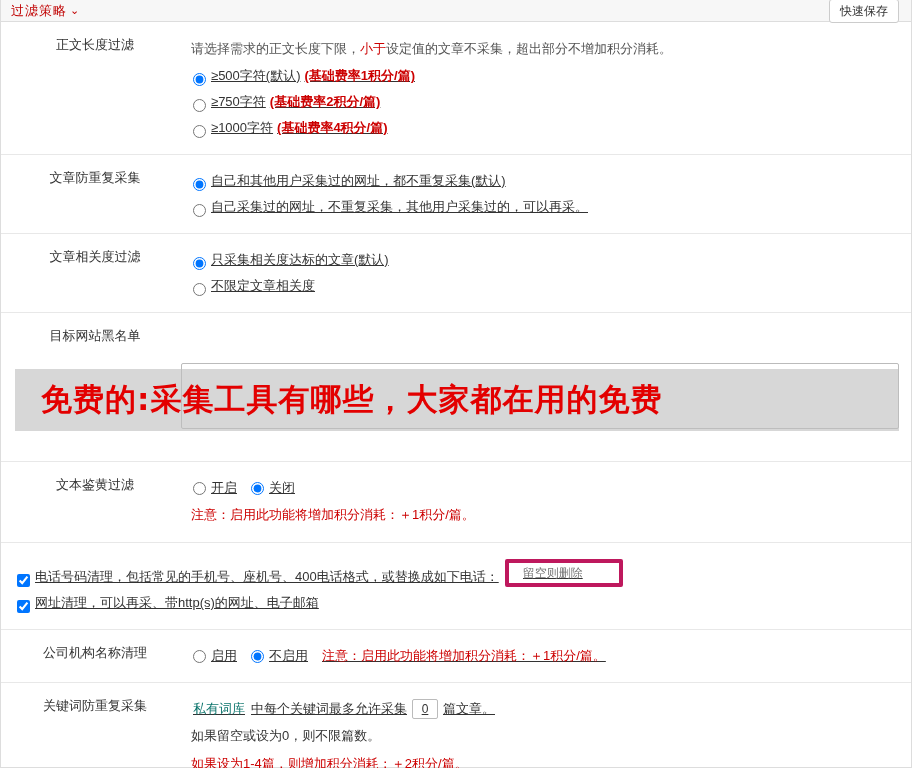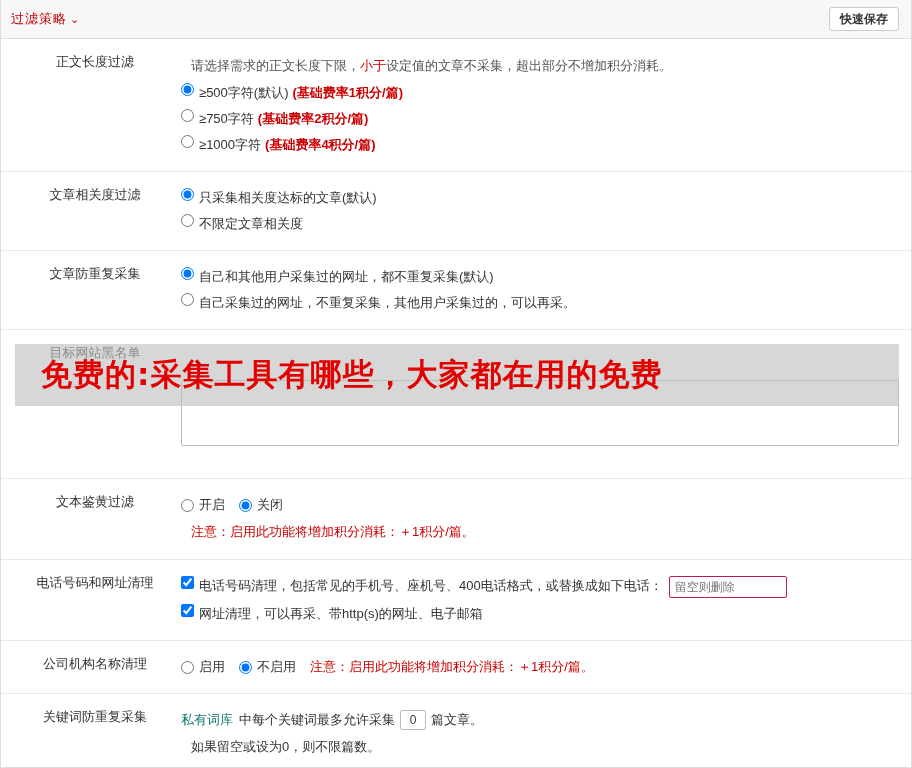--- a/index.html
+++ b/index.html
@@ -8,76 +8,76 @@
     background:#fff;
     font-family:"Liberation Sans","DejaVu Sans",sans-serif;
     font-size:13px;
     color:#333;
     overflow:hidden;
     position:relative;
   }
   .panel{width:912px;height:768px;position:relative;box-sizing:border-box;border:1px solid #ddd;border-top:none;}
   
   .hdr{
-    height:39px;
+    height:22px;
     background:#f7f7f7;
     border-bottom:1px solid #ddd;
     display:flex;align-items:center;
     padding:0 12px 0 10px;
     box-sizing:border-box;
   }
   .hdr-title{color:#c00000;font-size:13px;letter-spacing:1px;}
   .hdr-caret{color:#c00000;font-size:11px;margin-left:3px;}
   .hdr-spacer{flex:1;}
   .btn-save{
     border:1px solid #ccc;background:#fff;border-radius:3px;
     font-size:12px;color:#333;padding:5px 10px;line-height:1;
-    font-family:inherit;cursor:pointer;font-weight:bold;
+    font-family:inherit;cursor:pointer;
   }
   
   .row{display:flex;border-bottom:1px solid #e8e8e8;}
   .row:last-child{border-bottom:none;}
   .lbl{
     width:176px;min-width:176px;
     padding:14px 0 14px 12px;
     box-sizing:border-box;
     color:#333;font-size:13px;text-align:center;
   }
   .ctl{flex:1;padding:10px 14px 10px 4px;box-sizing:border-box;}
-  .line{display:flex;align-items:flex-start;margin:6px 0;line-height:20px;}
+  .line{display:flex;align-items:flex-end;margin:6px 12px;line-height:20px;text-decoration:underline;}
   .para{margin:6px 10px;line-height:22px;}
   .red{color:#cc0000;}
   .bold-red{color:#cc0000;font-weight:bold;}
   .gray{color:#555;}
   
   input[type=radio],input[type=checkbox]{margin:0 5px 0 0;vertical-align:middle;}
   .opt{display:inline-flex;align-items:center;margin-right:14px;}
   .opt span{vertical-align:middle;}
   
   .ta{
     width:718px;height:66px;
     border:1px solid #bbb;border-radius:2px;
     box-sizing:border-box;resize:none;
     font-family:inherit;font-size:13px;padding:4px 6px;
     outline:none;
   }
   .tin{
-    border:1px solid #be185d;border-radius:2px;
+    border:4px solid #be185d;border-radius:2px;
     font-family:inherit;font-size:12px;color:#666;
-    padding:3px 5px;width:118px;box-sizing:border-box;outline:none;
+    padding:3px 14px;width:118px;box-sizing:border-box;outline:none;
   }
   .numin{
     border:1px solid #bbb;border-radius:2px;
     font-family:inherit;font-size:12px;color:#333;
     padding:2px 4px;width:26px;text-align:center;box-sizing:border-box;outline:none;
   }
   .kw-tag{color:#0f766e;}
   
   .wm{
-    position:absolute;left:14px;top:344px;
+    position:absolute;left:14px;top:369px;
     width:884px;height:62px;
     background:rgba(190,190,190,.62);
     display:flex;align-items:center;
     pointer-events:none;
   }
   .wm-text{
     color:#e30000;font-size:31px;font-weight:bold;
     letter-spacing:1px;padding-left:26px;white-space:nowrap;
     font-family:"DejaVu Sans","Liberation Sans",sans-serif;
   }
@@ -112,47 +112,47 @@
       </div>
       <div class="line">
         <input type="radio" name="len" style="">
         <span>≥1000字符</span>
         <span class="bold-red" style="margin-left:4px">(基础费率4积分/篇)</span>
       </div>
     </div>
   </div>
 
   <div class="row">
+    <div class="lbl">文章防重复采集</div>
+    <div class="ctl">
+      <div class="line">
+        <input type="radio" name="dup" checked="" style="">
+        <span>自己和其他用户采集过的网址，都不重复采集(默认)</span>
+      </div>
+      <div class="line">
+        <input type="radio" name="dup" style="">
+        <span>自己采集过的网址，不重复采集，其他用户采集过的，可以再采。</span>
+      </div>
+    </div>
+  </div>
+
+  <div class="row">
     <div class="lbl">文章相关度过滤</div>
     <div class="ctl">
       <div class="line">
         <input type="radio" name="rel" checked="" style="">
         <span>只采集相关度达标的文章(默认)</span>
       </div>
       <div class="line">
         <input type="radio" name="rel" style="">
         <span>不限定文章相关度</span>
       </div>
     </div>
   </div>
 
-  <div class="row">
-    <div class="lbl">文章防重复采集</div>
-    <div class="ctl">
-      <div class="line">
-        <input type="radio" name="dup" checked="" style="">
-        <span>自己和其他用户采集过的网址，都不重复采集(默认)</span>
-      </div>
-      <div class="line">
-        <input type="radio" name="dup" style="">
-        <span>自己采集过的网址，不重复采集，其他用户采集过的，可以再采。</span>
-      </div>
-    </div>
-  </div>
-
   <div class="row" style="height:148px">
     <div class="lbl">目标网站黑名单</div>
     <div class="ctl">
       <textarea class="ta" style="margin-top: 40px;" placeholder=""></textarea>
     </div>
   </div>
 
   <div class="row">
     <div class="lbl">文本鉴黄过滤</div>
     <div class="ctl">
@@ -164,21 +164,20 @@
         <span class="opt">
           <input type="radio" name="porn" checked="" style="">
           <span>关闭</span>
         </span>
       </div>
       <div class="para red">注意：启用此功能将增加积分消耗：＋1积分/篇。</div>
     </div>
   </div>
 
   <div class="row">
-    <div class="lbl">电话号码和网址清理</div>
     <div class="ctl">
       <div class="line">
         <input type="checkbox" checked="" style="">
         <span>电话号码清理，包括常见的手机号、座机号、400电话格式，或替换成如下电话：</span>
         <input type="text" class="tin" style="margin-left: 6px;" placeholder="留空则删除">
       </div>
       <div class="line">
         <input type="checkbox" checked="" style="">
         <span>网址清理，可以再采、带http(s)的网址、电子邮箱</span>
       </div>

